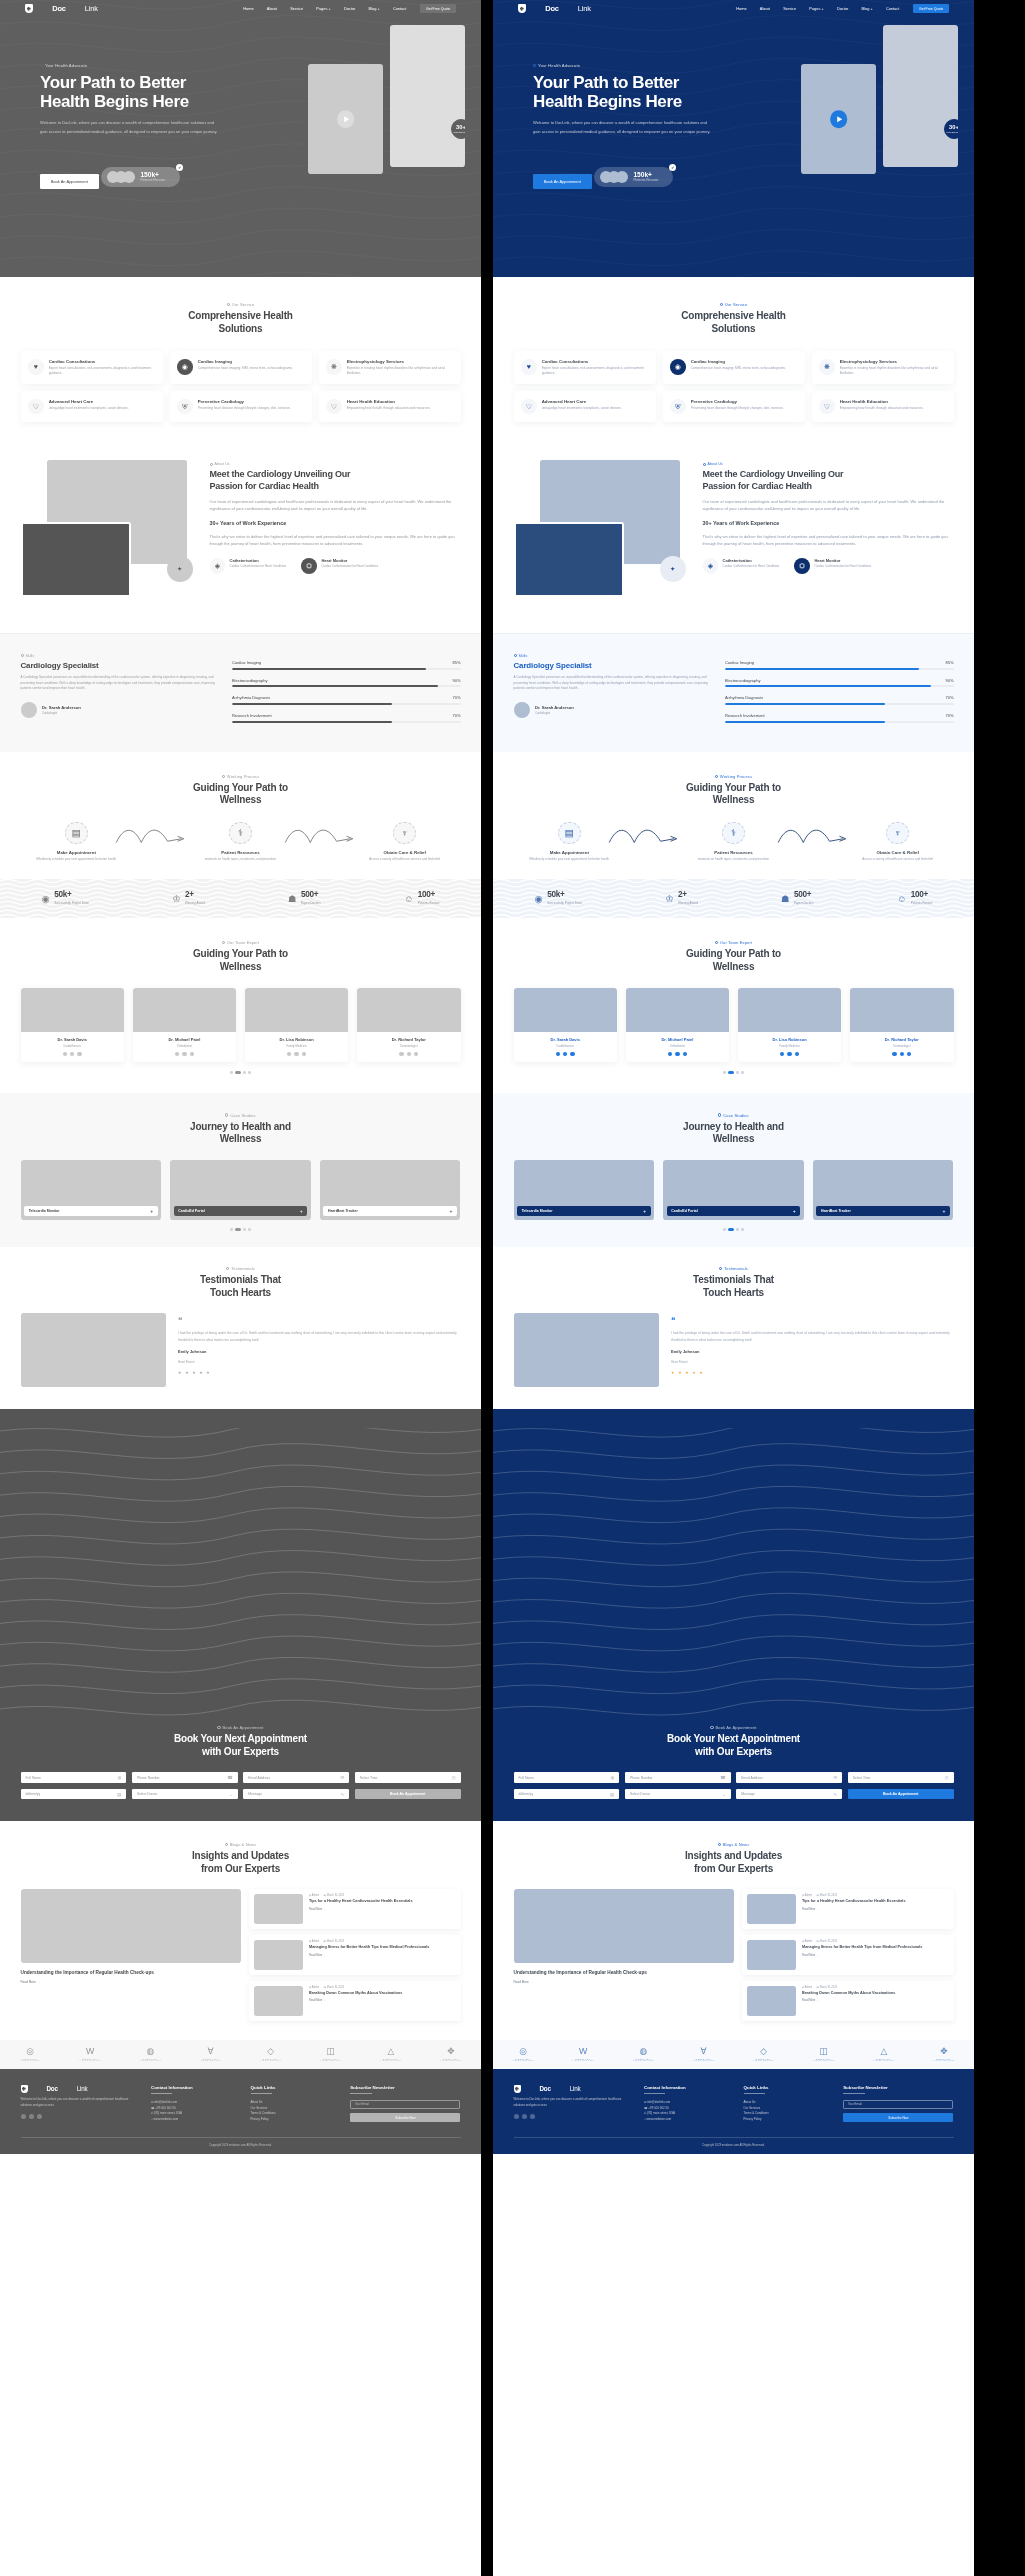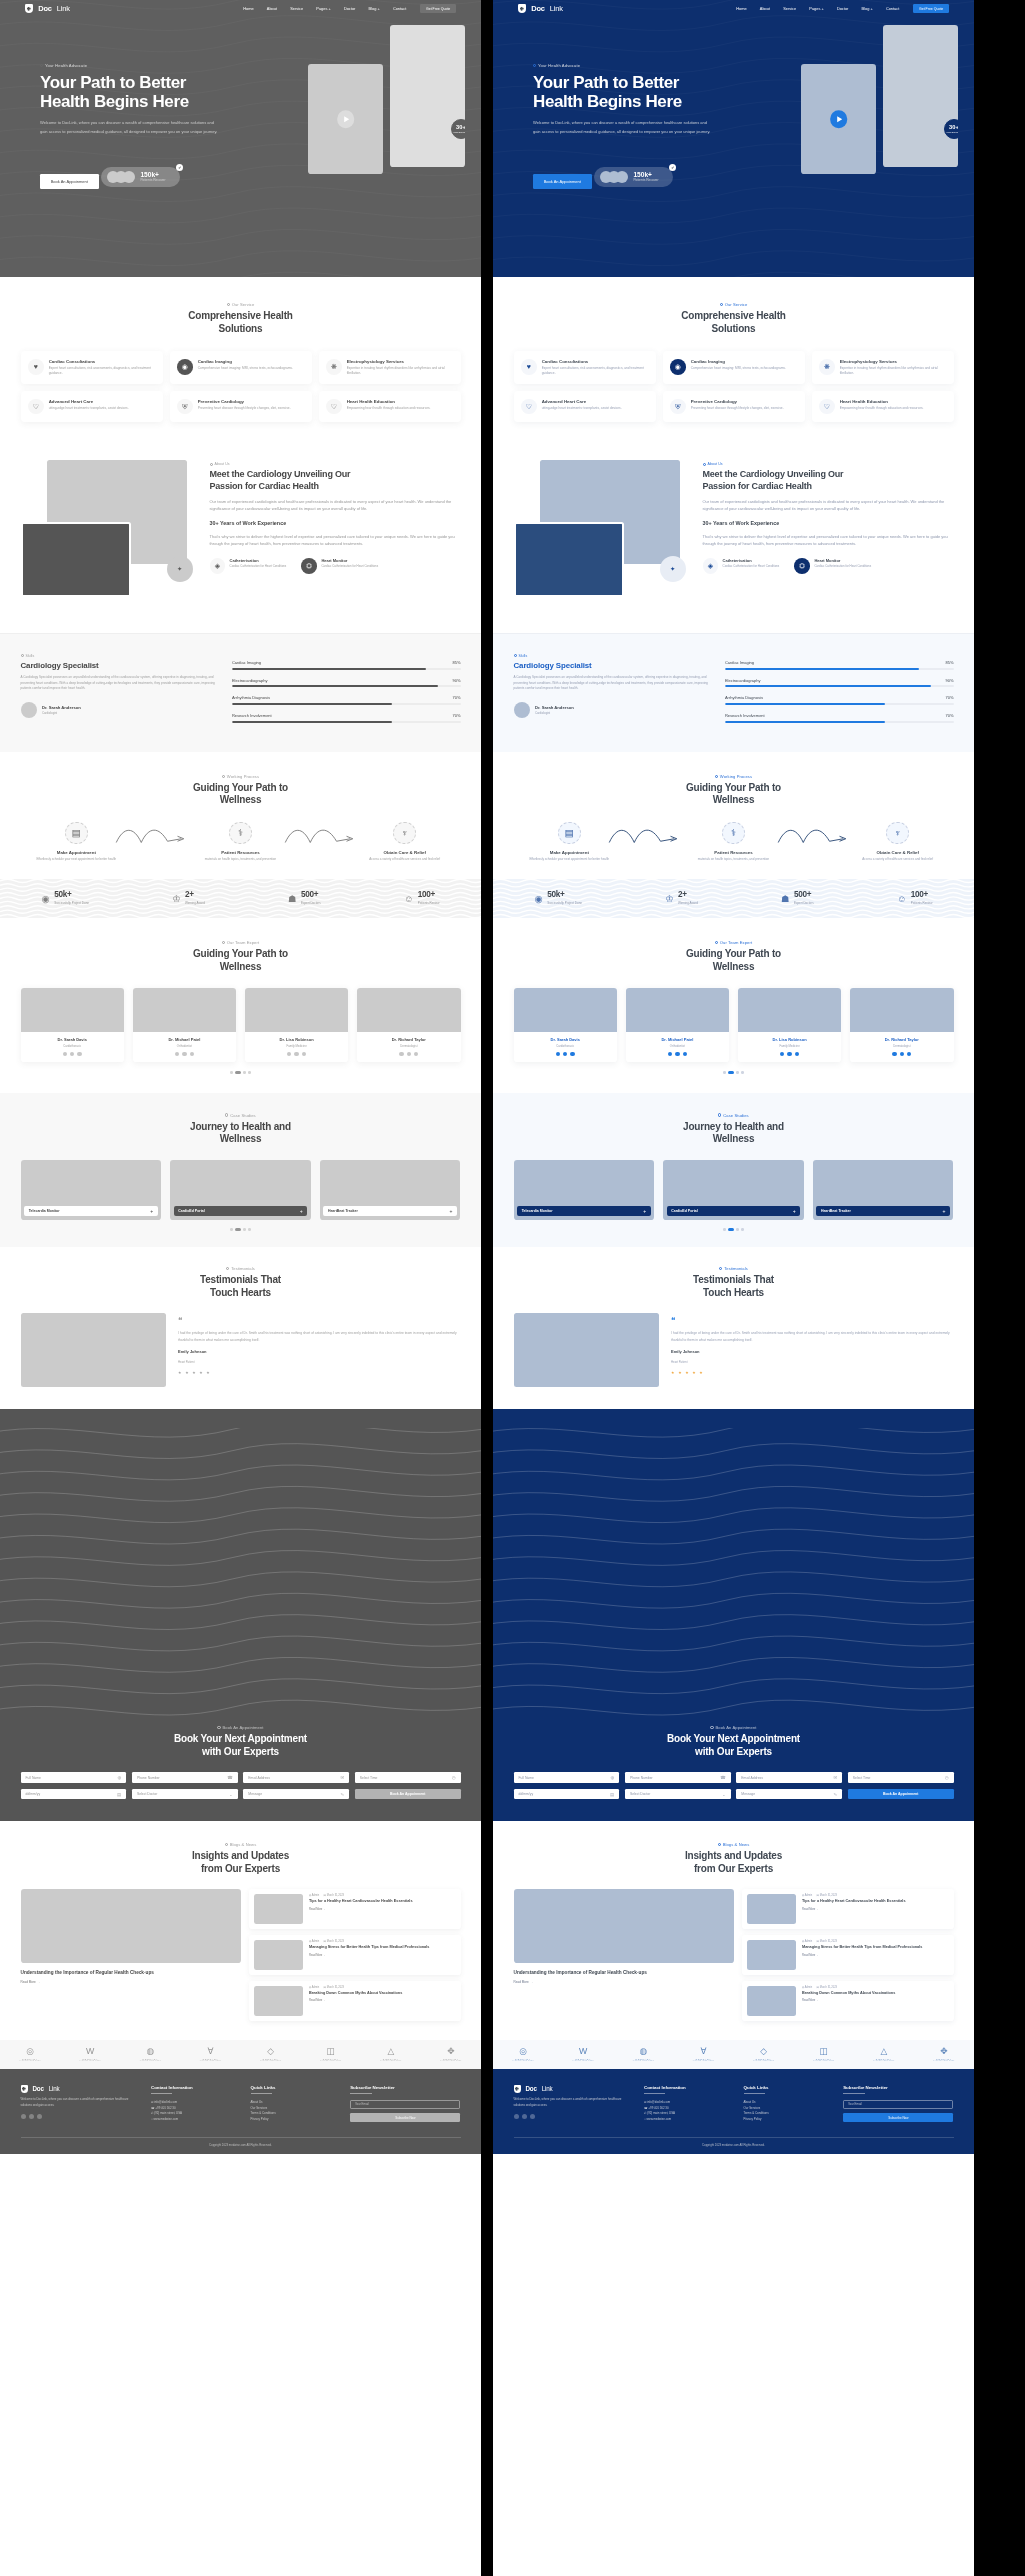--- a/index.html
+++ b/index.html
@@ -10,21 +10,21 @@
   
   .sec{position:relative;width:100%;}
   .wrap{width:440px;margin:0 auto;position:relative;}
   .eyebrow{font-size:4.1px;letter-spacing:0.1px;display:flex;align-items:center;gap:1.9px;justify-content:center;margin-bottom:3.1px;}
   .eyebrow .dot{width:3.1px;height:3.1px;border-radius:50%;display:inline-block;position:relative;}
   .eyebrow .dot:before{content:"";position:absolute;inset:0.9px;border-radius:50%;background:currentColor;}
   .h2{font-size:10px;line-height:1.25;font-weight:700;text-align:center;color:#3f4751;letter-spacing:-0.2px;}
   .lead{font-size:4px;line-height:1.75;color:#8e97ad;}
   
   .hdr{height:17.6px;display:flex;align-items:center;padding:0 25px;position:relative;z-index:5;}
-  .logo{display:flex;align-items:center;gap:5px;font-size:7.5px;font-weight:600;color:#fff;letter-spacing:-0.2px;text-align:right;}
+  .logo{display:flex;align-items:center;gap:19px;font-size:7.5px;font-weight:600;color:#fff;letter-spacing:-0.2px;text-align:right;}
   .logo .shield{width:8.2px;height:8.8px;background:#fff;position:relative;border-radius:1.3px 1.3px 4.4px 4.4px;}
   .logo .shield:after{content:"";position:absolute;left:50%;top:50%;transform:translate(-50%,-50%);width:4.4px;height:4.4px;
      background:conic-gradient(from 0deg,#44505c 0 25%,transparent 0 50%,#44505c 0 75%,transparent 0);
      -webkit-mask:linear-gradient(#000 0 0) center/1.9px 4.4px no-repeat,linear-gradient(#000 0 0) center/4.4px 1.9px no-repeat;
      mask:linear-gradient(#000 0 0) center/1.6px 4.4px no-repeat,linear-gradient(#000 0 0) center/4.4px 1.6px no-repeat;background:#44505c;}
   .logo .lt{font-weight:300;}
   .nav{display:flex;gap:13.2px;margin-left:auto;margin-right:14px;}
   .nav a{font-size:3.9px;color:#fff;text-decoration:none;white-space:nowrap;}
   .cta{font-size:3.5px;color:#fff;padding:2.5px 5.7px;border-radius:1.3px;white-space:nowrap;}
   

